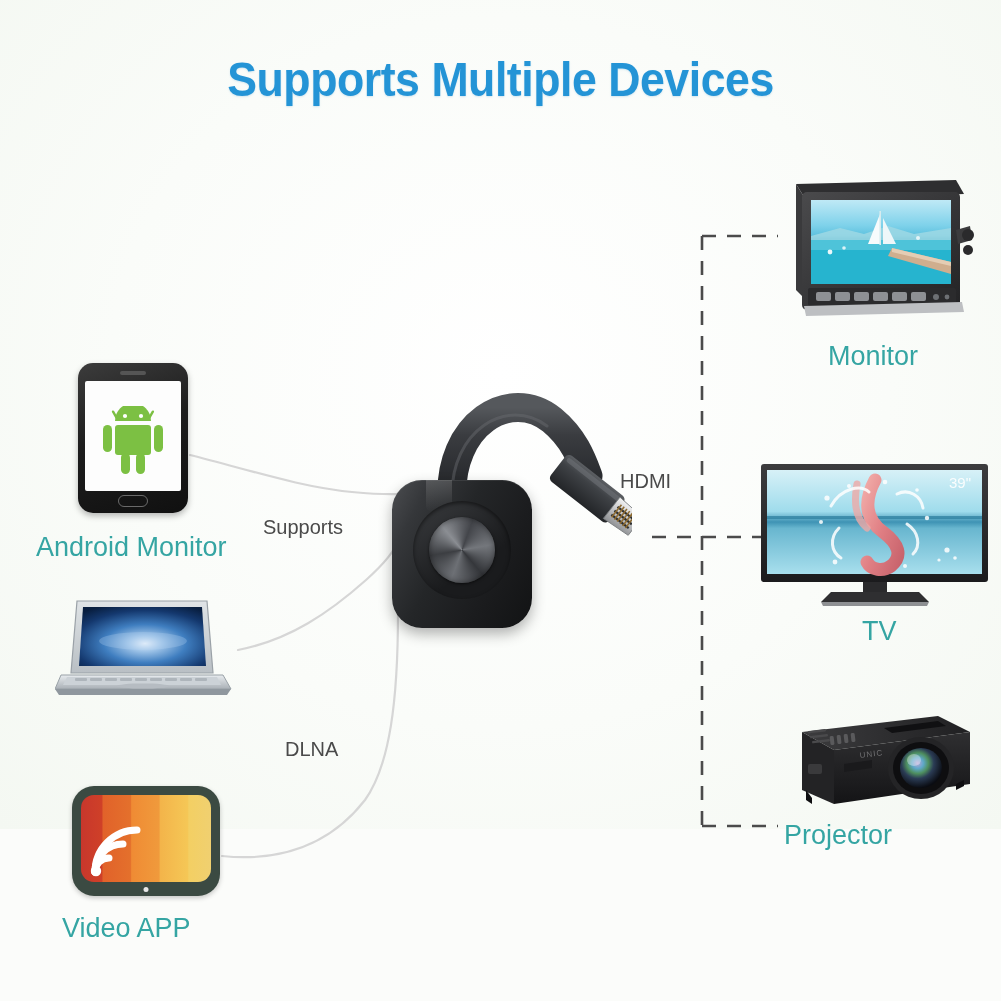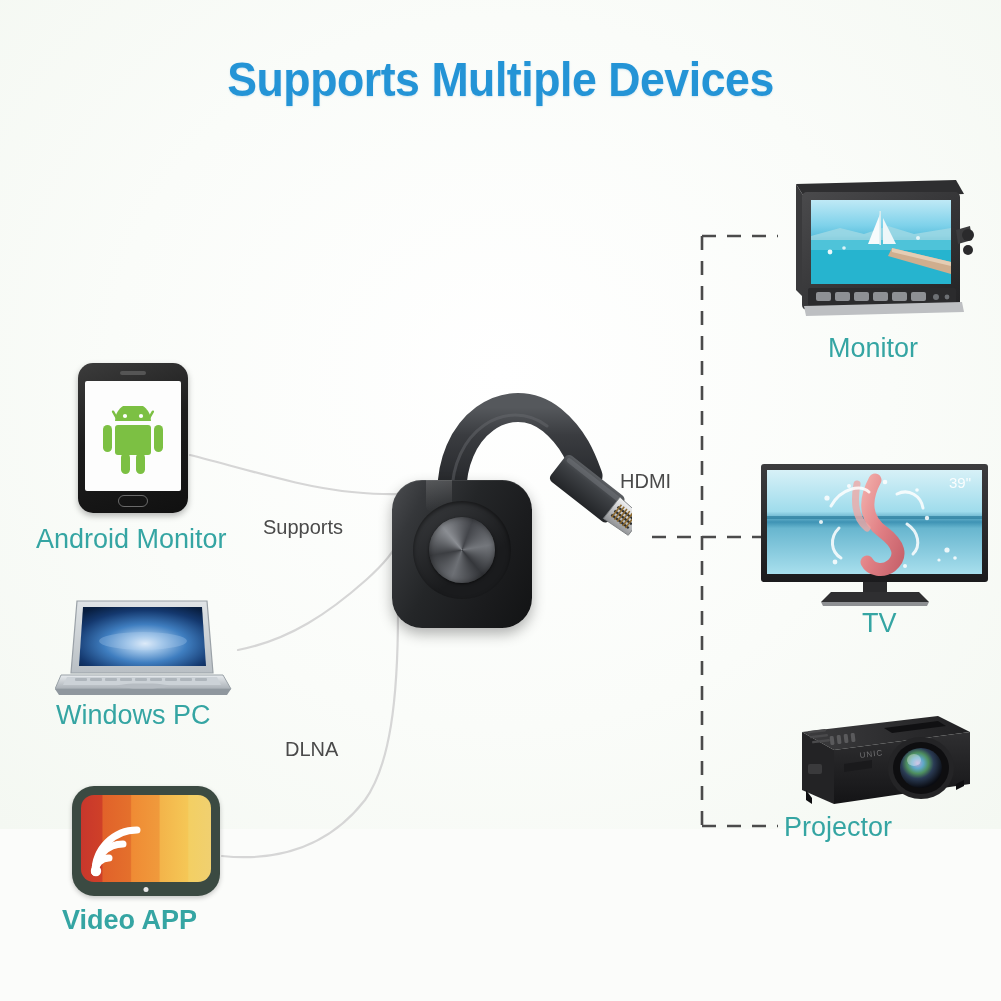--- a/index.html
+++ b/index.html
@@ -18,21 +18,21 @@
     position:absolute;left:0;top:52px;width:1001px;text-align:center;
     font-size:48px;font-weight:bold;letter-spacing:-0.5px;
     color:#2494d6;
     font-family:"Liberation Sans", sans-serif;
     transform:scaleX(0.93);
     text-shadow:0 1px 2px rgba(120,180,215,.30);
   }
 
   
   .lbl{position:absolute;font-size:27px;color:#3fa9a6;white-space:nowrap;}
-  .lbl.teal{color:#35a5a3;}
+  .lbl.teal{color:#35a5a3;margin-top:8px;}
   .lbl.dark{color:#4a4a4a;font-size:20px;}
 
   
   .ov{position:absolute;left:0;top:0;width:1001px;height:1001px;pointer-events:none;}
 
   
   #phone{position:absolute;left:78px;top:363px;width:110px;height:150px;}
   #phone .body{
     position:absolute;inset:0;border-radius:15px;
     background:linear-gradient(160deg,#3c3c3c 0%,#1d1d1d 45%,#101010 100%);
@@ -183,37 +183,36 @@
         <rect x="65" y="81" width="12" height="3" rx="1"></rect>
       <rect x="80" y="81" width="12" height="3" rx="1"></rect>
         <rect x="95" y="81" width="12" height="3" rx="1"></rect>
       <rect x="110" y="81" width="12" height="3" rx="1"></rect>
         <rect x="125" y="81" width="12" height="3" rx="1"></rect>
       <rect x="140" y="81" width="12" height="3" rx="1"></rect>
     </g>
     <ellipse cx="88" cy="89" rx="26" ry="2.6" fill="#b6bcc2"></ellipse>
     <path d="M0 92 L176 92 L172 98 L4 98 Z" fill="#8f979e"></path>
   </svg>
-  <div class="lbl teal" style="left:56px;top:700px;">Windows PC</div>
 
   <div id="videoapp">
     <div class="frame"></div>
     <div class="inner">
       <svg width="62" height="58" viewBox="0 0 62 58" style="position:absolute;left:6px;bottom:2px;" xmlns="http://www.w3.org/2000/svg">
         <g fill="none" stroke="#ffffff" stroke-width="7" stroke-linecap="round">
           <path d="M8 50 A 42 42 0 0 1 50 8"></path>
           <path d="M8 50 A 28 28 0 0 1 36 22"></path>
           <path d="M8 50 A 14 14 0 0 1 22 36"></path>
         </g>
         <circle cx="9" cy="49" r="5.2" fill="#ffffff"></circle>
       </svg>
     </div>
     <div class="dot"></div>
   </div>
-  <div class="lbl teal" style="left:62px;top:905px;font-weight:bold;">Video APP</div>
+  <div class="lbl teal" style="left:62px;top:905px;">Video APP</div>
 
   <div class="lbl dark" style="left:263px;top:516px;">Supports</div>
   <div class="lbl dark" style="left:285px;top:738px;">DLNA</div>
 
   <div id="dongle">
     <svg width="240" height="280" viewBox="0 0 240 280" style="position:absolute;left:0;top:0;" xmlns="http://www.w3.org/2000/svg">
       <defs>
         <linearGradient id="cabG" x1="0" y1="0" x2="0" y2="1">
           <stop offset="0" stop-color="#55585c"></stop>
           <stop offset="0.3" stop-color="#3a3c40"></stop>

